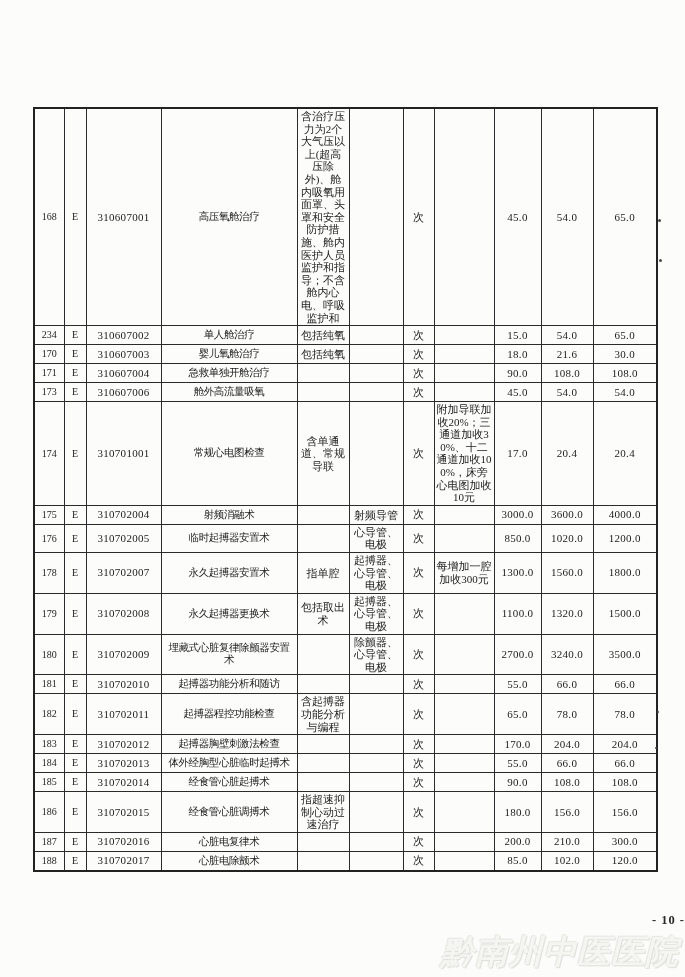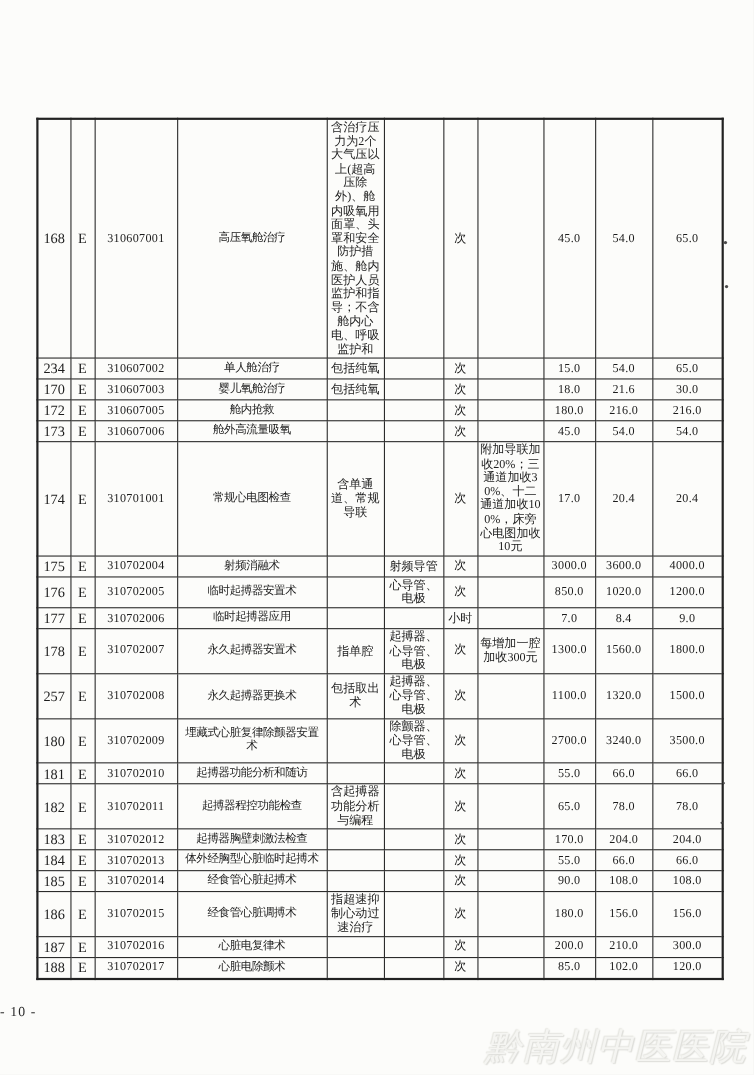--- a/index.html
+++ b/index.html
@@ -26,46 +26,47 @@
   }
   table.fee-table td {
     border:1px solid #2b2b2b;
     padding:1px 2px;
     text-align:center;
     vertical-align:middle;
     height:16px;
     word-break:break-all;
     overflow:hidden;
   }
-  td.cell-no, td.cell-grade { font-size:13px; }
+  td.cell-no, td.cell-grade { font-size:10px; }
   td.cell-code { font-size:11px; letter-spacing:0.3px;margin-left:32px; }
   td.cell-name { font-size:10.5px; letter-spacing:-0.4px; }
   td.cell-desc, td.cell-note {
     text-align:left;
     font-size:11px;
     line-height:12.6px;
     padding:1px 2px;
   }
   td.cell-materials { font-size:11px; line-height:12.6px; }
   td.cell-unit { font-size:11px; }
   td.cell-p { font-size:11px; letter-spacing:0.3px; }
   .page-number {
     position:absolute;
     left:0; right:0; top:913px;
-    text-align:left;
+    text-align:right;
     font-size:12.5px;
     letter-spacing:1px;
     color:#2a2a2a;
+    font-weight:bold;
   }
   .watermark {
     position:absolute;
     right:6px; bottom:2px;
     font-family:"Liberation Serif", serif;
     font-size:33px;
-    font-weight:normal;
+    font-weight:bold;
     font-style:italic;
     letter-spacing:1px;
     color:#f5f5f2;
     text-shadow: 1px 1px 1px #dededa, -1px -1px 1px #e7e7e2, 0 0 2px #e2e2dd;
     white-space:nowrap;
   }
   .dot {
     position:absolute;
     background:#4a4a4a;
     border-radius:50%;
@@ -128,31 +129,31 @@
           <td class="cell-name">婴儿氧舱治疗</td>
           <td class="cell-desc">包括纯氧</td>
           <td class="cell-materials"></td>
           <td class="cell-unit">次</td>
           <td class="cell-note"></td>
           <td class="cell-p">18.0</td>
           <td class="cell-p">21.6</td>
           <td class="cell-p">30.0</td>
         </tr>
         <tr>
-          <td class="cell-no">172</td>
-          <td class="cell-grade">E</td>
-          <td class="cell-code">310607005</td>
-          <td class="cell-name">舱内抢救</td>
-          <td class="cell-desc"></td>
-          <td class="cell-materials"></td>
-          <td class="cell-unit">次</td>
-          <td class="cell-note"></td>
-          <td class="cell-p">180.0</td>
-          <td class="cell-p">216.0</td>
-          <td class="cell-p">216.0</td>
+          <td class="cell-no">171</td>
+          <td class="cell-grade">E</td>
+          <td class="cell-code">310607004</td>
+          <td class="cell-name">急救单独开舱治疗</td>
+          <td class="cell-desc"></td>
+          <td class="cell-materials"></td>
+          <td class="cell-unit">次</td>
+          <td class="cell-note"></td>
+          <td class="cell-p">90.0</td>
+          <td class="cell-p">108.0</td>
+          <td class="cell-p">108.0</td>
         </tr>
         <tr>
           <td class="cell-no">173</td>
           <td class="cell-grade">E</td>
           <td class="cell-code">310607006</td>
           <td class="cell-name">舱外高流量吸氧</td>
           <td class="cell-desc"></td>
           <td class="cell-materials"></td>
           <td class="cell-unit">次</td>
           <td class="cell-note"></td>
@@ -193,47 +194,34 @@
           <td class="cell-name">临时起搏器安置术</td>
           <td class="cell-desc"></td>
           <td class="cell-materials">心导管、电极</td>
           <td class="cell-unit">次</td>
           <td class="cell-note"></td>
           <td class="cell-p">850.0</td>
           <td class="cell-p">1020.0</td>
           <td class="cell-p">1200.0</td>
         </tr>
         <tr>
-          <td class="cell-no">177</td>
-          <td class="cell-grade">E</td>
-          <td class="cell-code">310702006</td>
-          <td class="cell-name">临时起搏器应用</td>
-          <td class="cell-desc"></td>
-          <td class="cell-materials"></td>
-          <td class="cell-unit">小时</td>
-          <td class="cell-note"></td>
-          <td class="cell-p">7.0</td>
-          <td class="cell-p">8.4</td>
-          <td class="cell-p">9.0</td>
-        </tr>
-        <tr>
           <td class="cell-no">178</td>
           <td class="cell-grade">E</td>
           <td class="cell-code">310702007</td>
           <td class="cell-name">永久起搏器安置术</td>
           <td class="cell-desc">指单腔</td>
           <td class="cell-materials">起搏器、心导管、电极</td>
           <td class="cell-unit">次</td>
           <td class="cell-note">每增加一腔加收300元</td>
           <td class="cell-p">1300.0</td>
           <td class="cell-p">1560.0</td>
           <td class="cell-p">1800.0</td>
         </tr>
         <tr>
-          <td class="cell-no">257</td>
+          <td class="cell-no">179</td>
           <td class="cell-grade">E</td>
           <td class="cell-code">310702008</td>
           <td class="cell-name">永久起搏器更换术</td>
           <td class="cell-desc">包括取出术</td>
           <td class="cell-materials">起搏器、心导管、电极</td>
           <td class="cell-unit">次</td>
           <td class="cell-note"></td>
           <td class="cell-p">1100.0</td>
           <td class="cell-p">1320.0</td>
           <td class="cell-p">1500.0</td>

